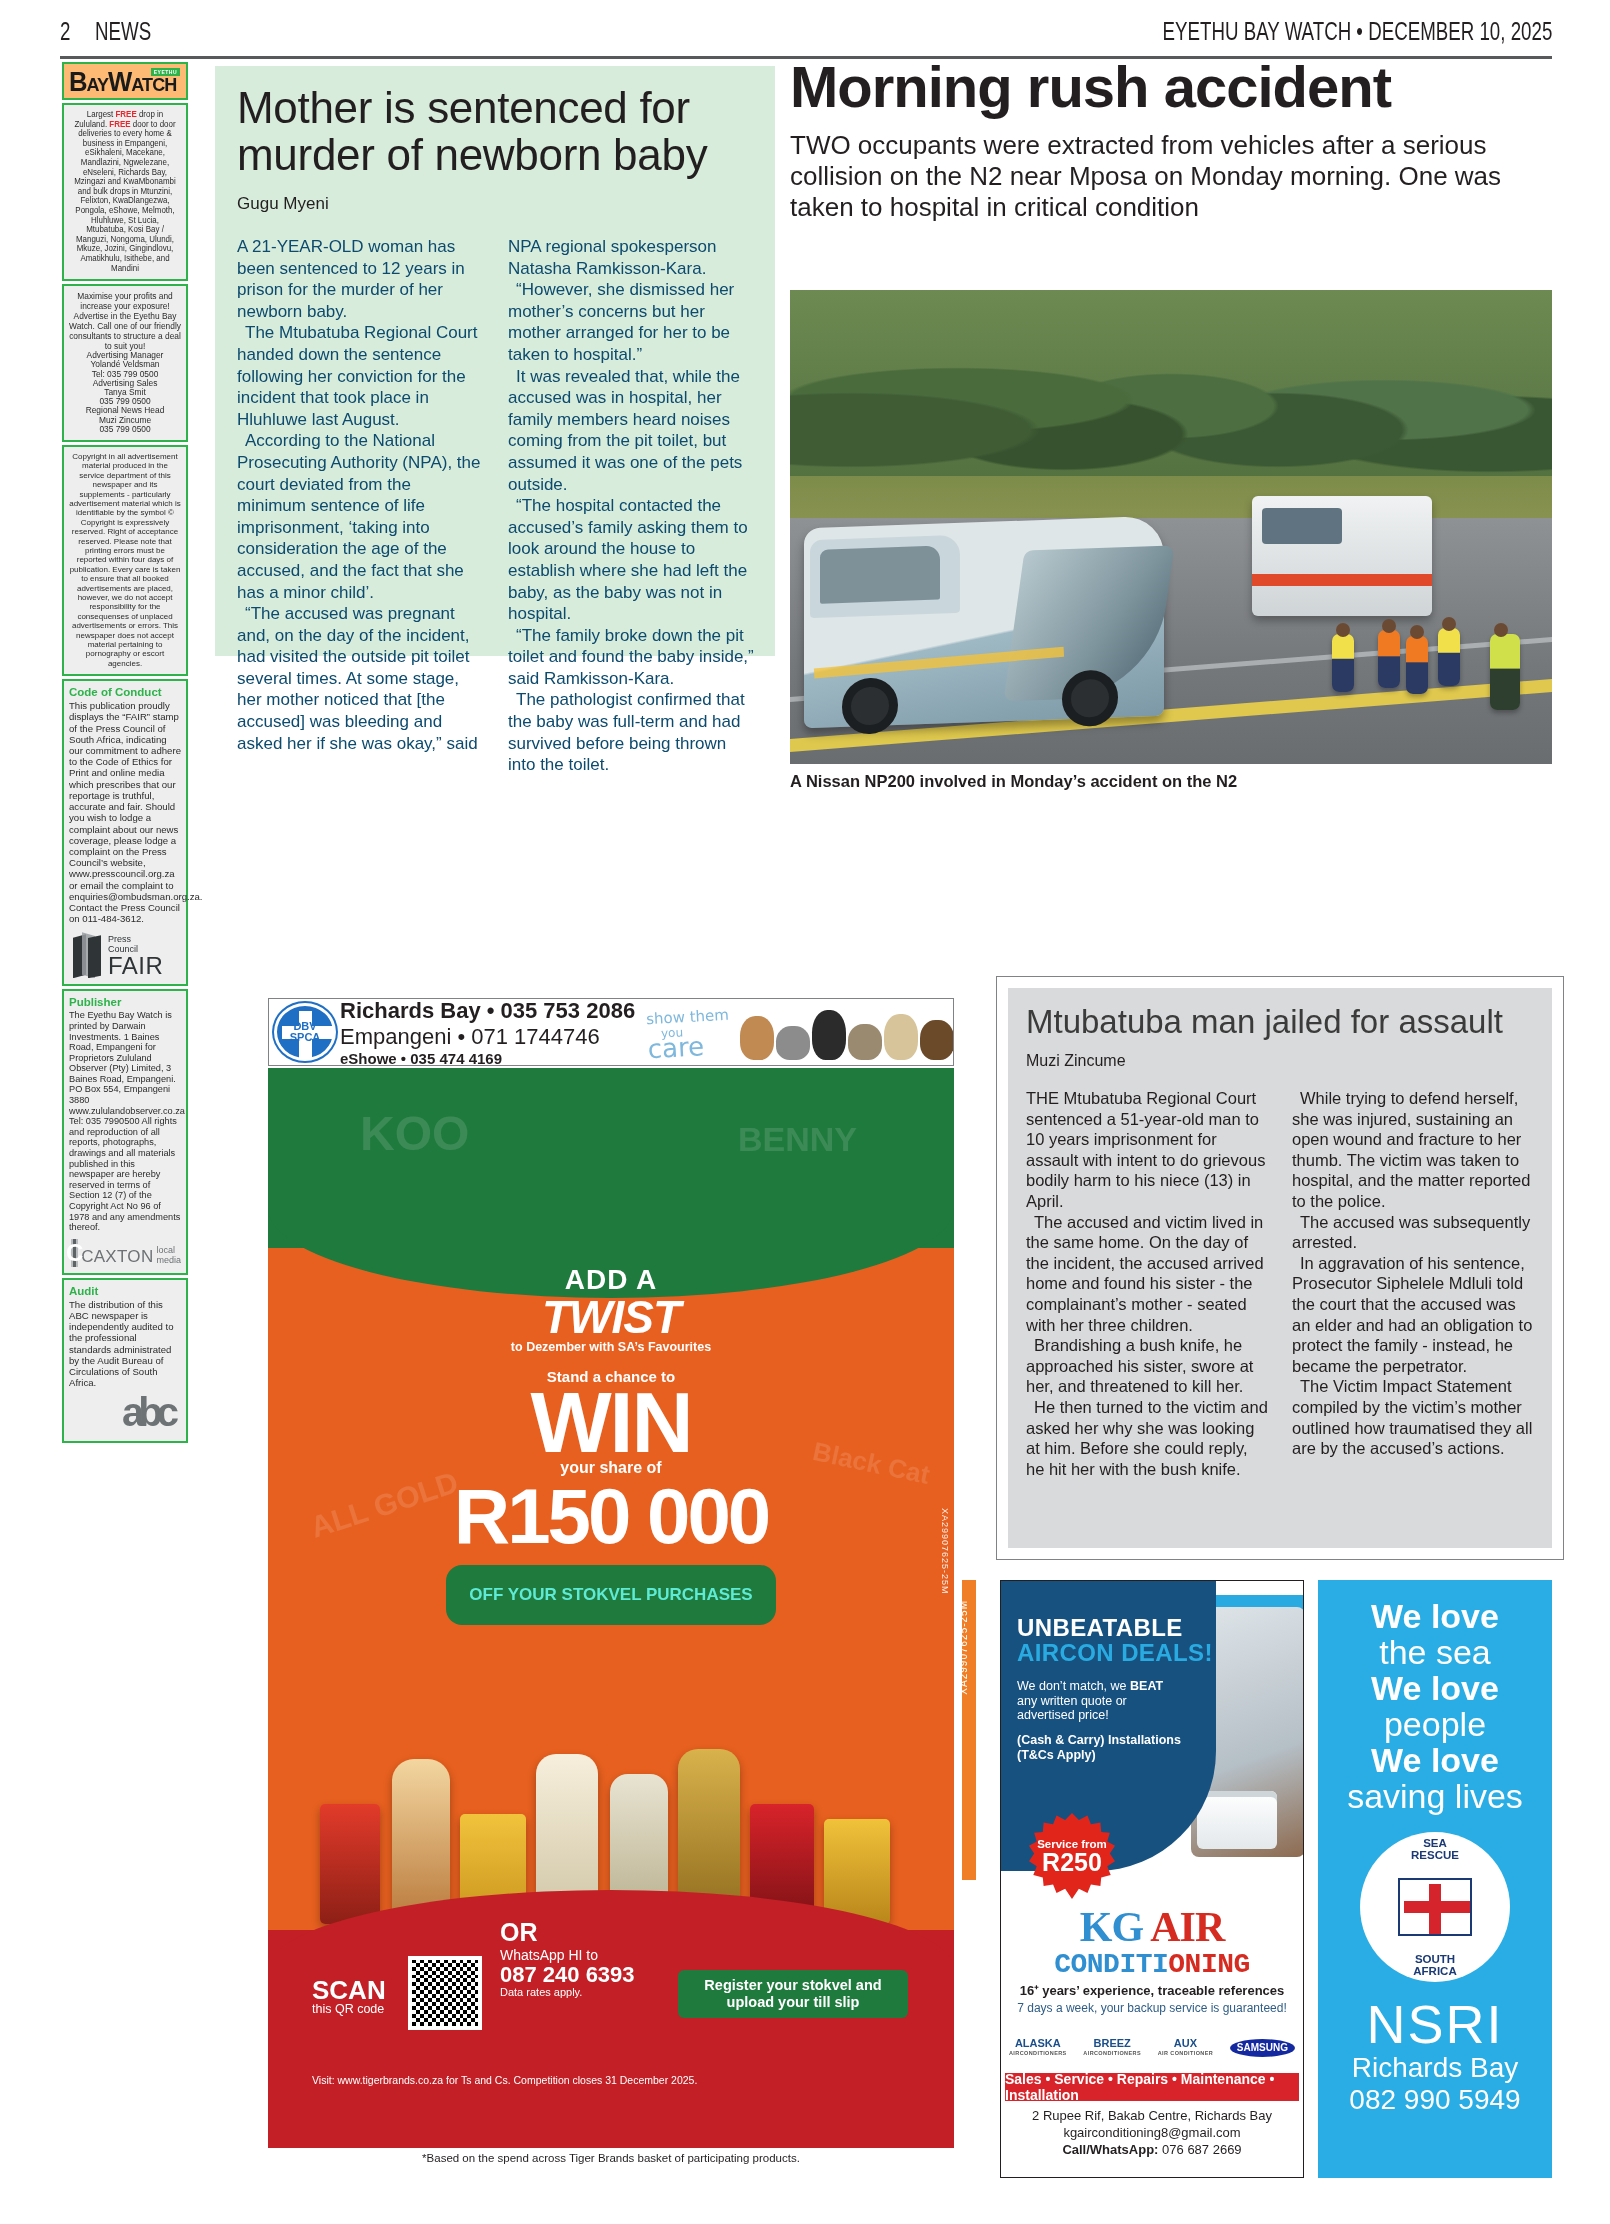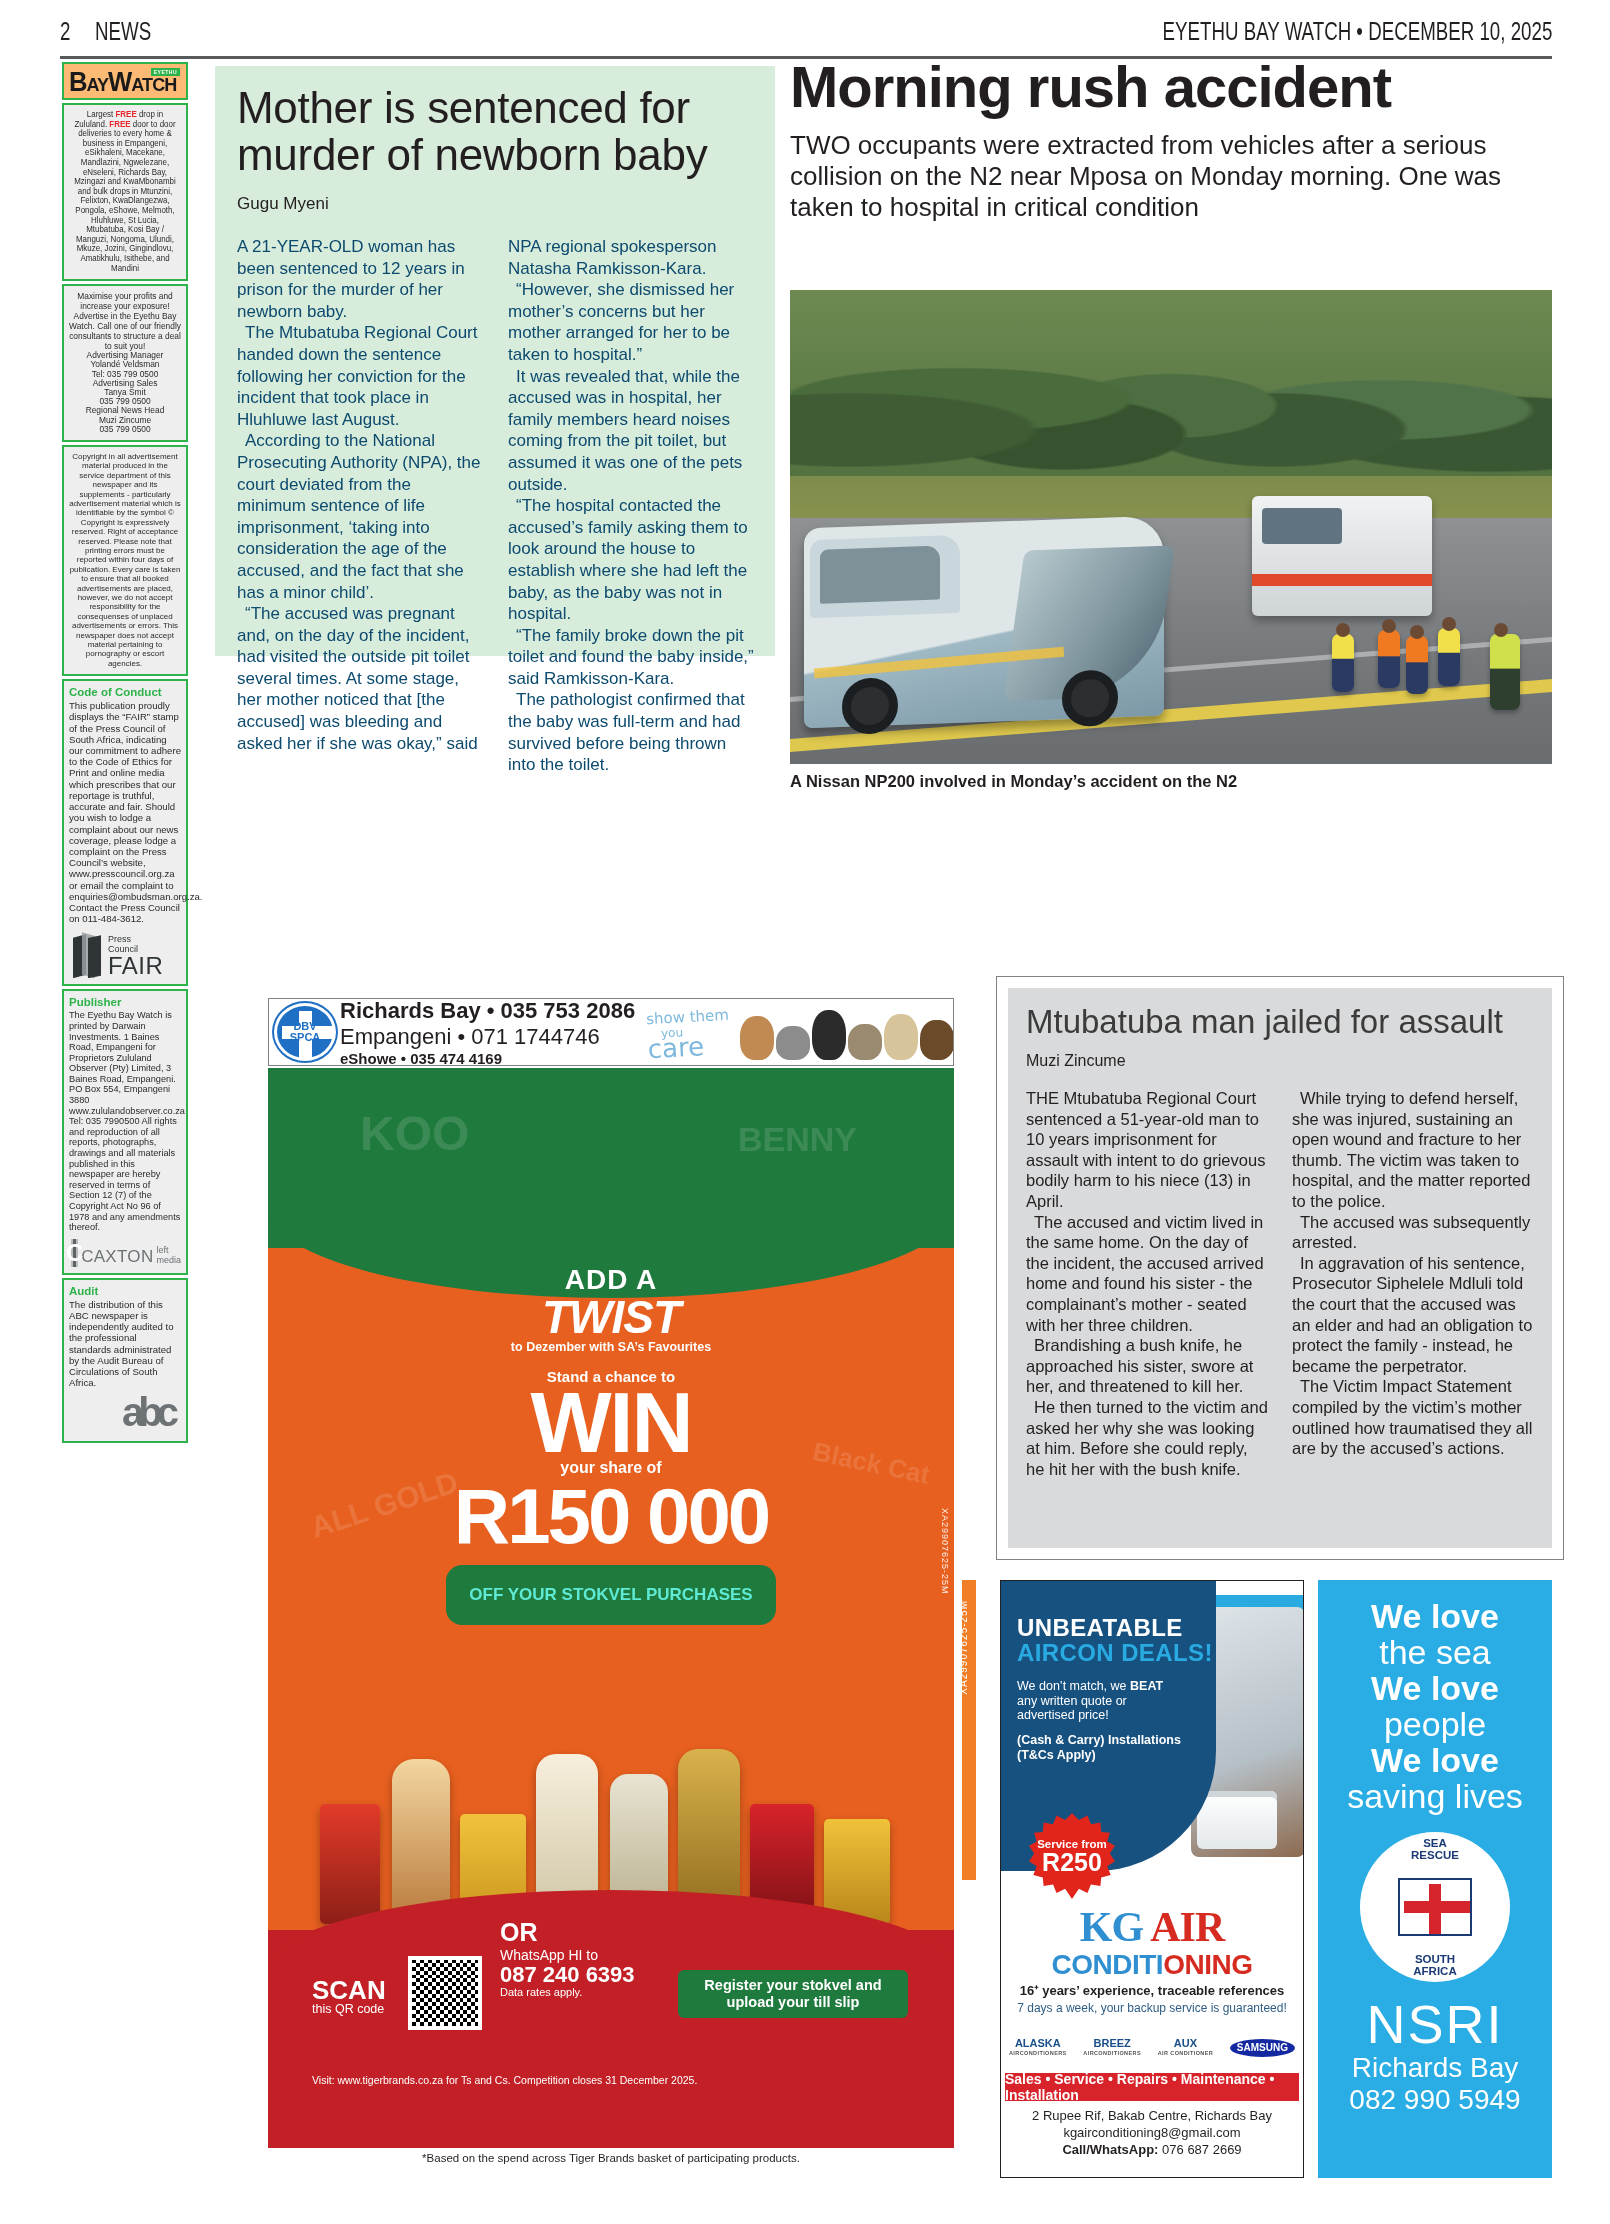--- a/index.html
+++ b/index.html
@@ -273,21 +273,21 @@
               background:#e1251b; color:#fff; text-align:center;
               clip-path:polygon(50% 0,58% 8%,68% 3%,72% 13%,83% 11%,84% 22%,94% 23%,91% 33%,100% 38%,94% 47%,100% 56%,91% 62%,95% 72%,84% 75%,83% 85%,72% 83%,68% 93%,58% 88%,50% 100%,42% 88%,32% 93%,28% 83%,17% 85%,16% 75%,5% 72%,9% 62%,0 56%,6% 47%,0 38%,9% 33%,6% 23%,16% 22%,17% 11%,28% 13%,32% 3%,42% 8%);
               display:flex; flex-direction:column; align-items:center; justify-content:center;}
   .kg-burst .f1 { font-size:11.5px; font-weight:bold; line-height:12px; }
   .kg-burst .f2 { font-size:25px; font-weight:bold; line-height:24px; }
   .kg-name { position:absolute; left:0; right:0; top:322px; text-align:center; }
   .kg-name .n1 { font-size:42px; font-weight:bold; letter-spacing:-1px;
                  font-family:"Liberation Serif",serif; }
   .kg-name .n1 .b { color:#2f8fd0; } .kg-name .n1 .r { color:#d62b20; }
   .kg-name .n2 { font-size:28px; font-weight:bold; letter-spacing:-.5px; line-height:28px;
-                 font-family:Liberation Sans, sans-serif; }
+                 font-family:Liberation Mono, monospace; }
   .kg-name .n2 .b { color:#2f8fd0; } .kg-name .n2 .r { color:#d62b20; }
   .kg-exp { position:absolute; left:10px; right:10px; top:400px; text-align:center;
             font-size:13px; font-weight:bold; }
   .kg-exp .e2 { font-size:12px; font-weight:normal; color:#2f5d86; margin-top:2px; }
   .kg-brands { position:absolute; left:8px; right:8px; top:448px; height:38px;
                display:flex; align-items:center; justify-content:space-between; }
   .br { font-size:11px; font-weight:bold; color:#1a4f8a; display:flex;
         flex-direction:column; align-items:center; line-height:10px;}
   .br .tiny { font-size:5.5px; letter-spacing:.4px; color:#555; }
   .br.sam { background:#1428a0; color:#fff; border-radius:50%/50%; padding:4px 7px; font-size:10px;}
@@ -383,21 +383,21 @@
         </span>
       </div>
     </div>
 
     <div class="rail-box" style="text-align:left">
       <div class="rail-head">Publisher</div>
       <div class="rail-body sm">The Eyethu Bay Watch is printed by Darwain Investments. 1 Baines Road, Empangeni for Proprietors Zululand Observer (Pty) Limited, 3 Baines Road, Empangeni. PO Box 554, Empangeni 3880 www.zululandobserver.co.za Tel: 035 7990500 All rights and reproduction of all reports, photographs, drawings and all materials published in this newspaper are hereby reserved in terms of Section 12 (7) of the Copyright Act No 96 of 1978 and any amendments thereof.</div>
       <div class="caxton">
         <span class="cax-mark"></span>
         <span class="cax-name">CAXTON</span>
-        <span class="cax-sub">left media</span>
+        <span class="cax-sub">local media</span>
       </div>
     </div>
 
     <div class="rail-box" style="text-align:left">
       <div class="rail-head">Audit</div>
       <div class="rail-body">The distribution of this ABC newspaper is independently audited to the professional standards administrated by the Audit Bureau of Circulations of South Africa.</div>
       <div class="abc"><span>abc</span></div>
     </div>
 
   </div>

